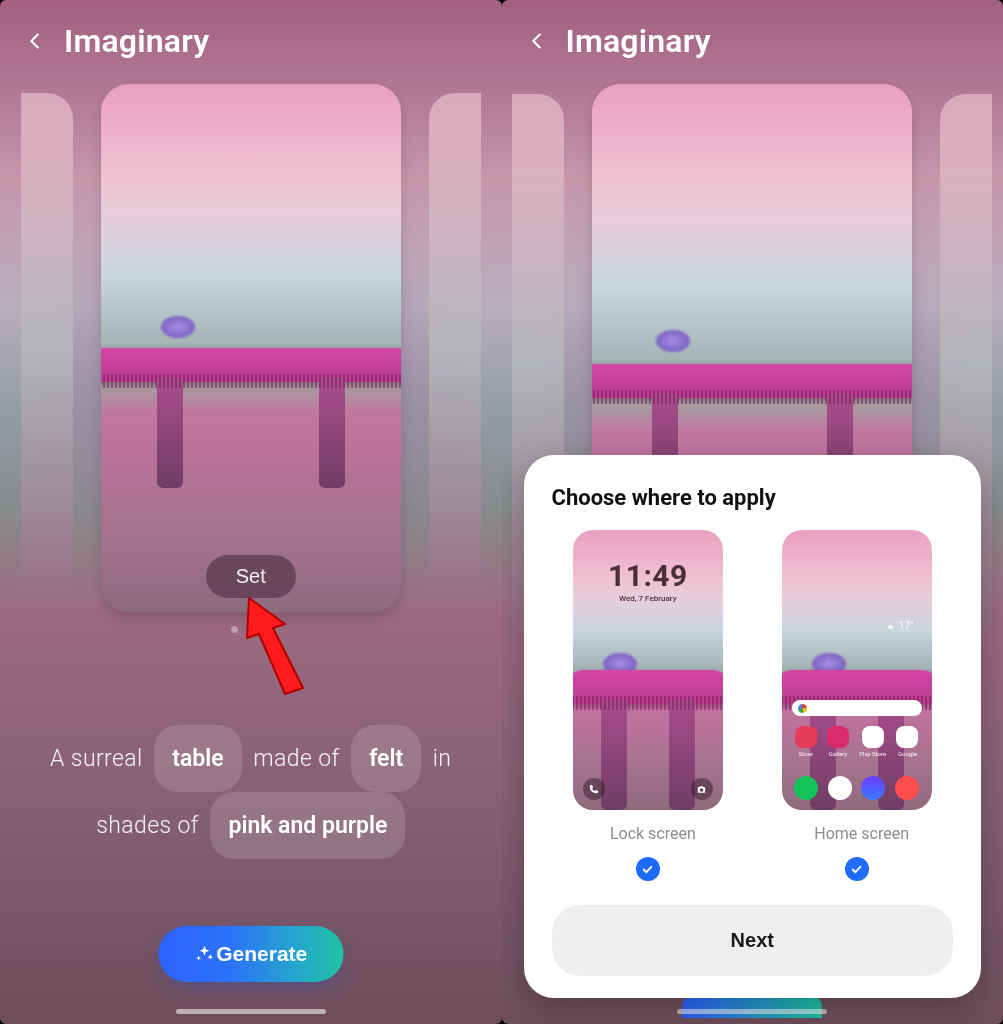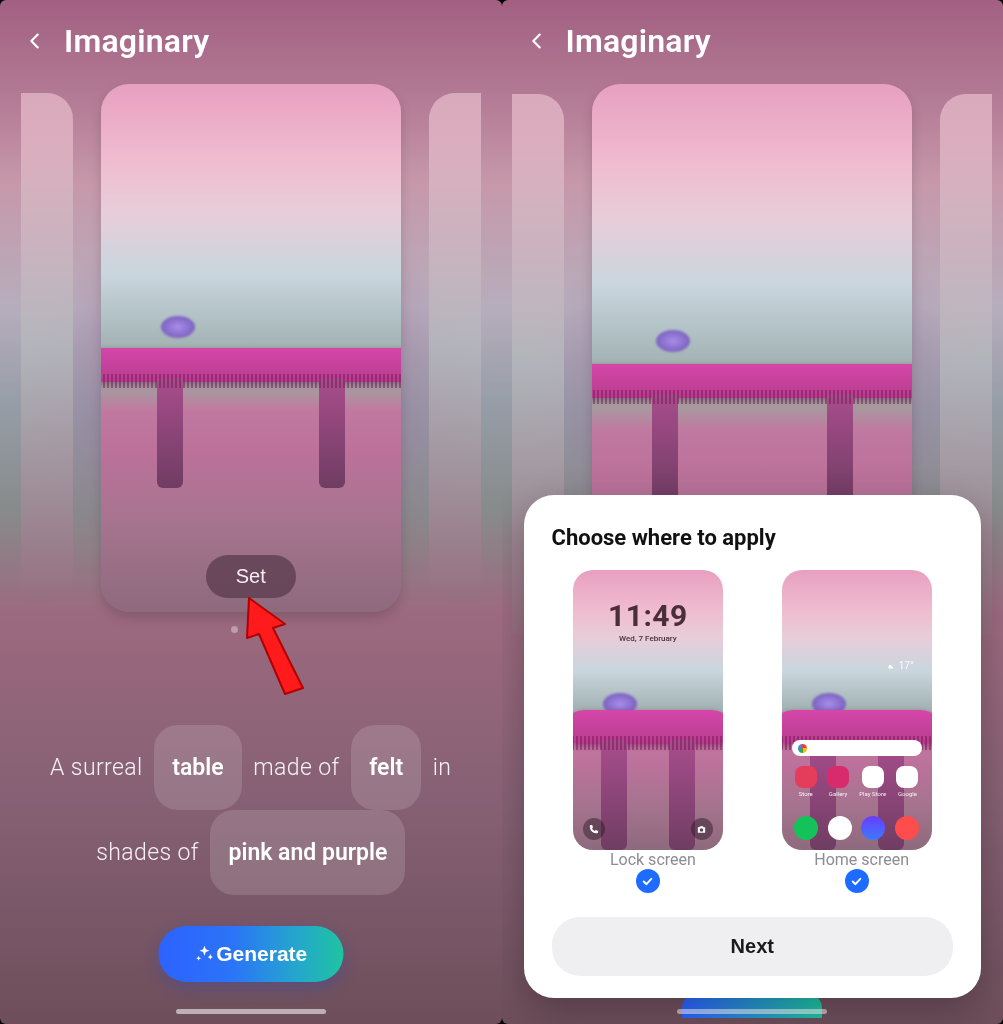--- a/index.html
+++ b/index.html
@@ -60,21 +60,21 @@
     background: rgba(70,45,60,.58); color:#f6eef2; font-size:20px; font-weight:500;
     cursor:pointer; border:none;
   }
 
   
   .arrow { position:absolute; z-index:5; left:50%; top:594px; transform: translateX(-6px); pointer-events:none;}
   .arrow svg { width:96px; height:120px; }
 
   
   .prompt { position: relative; z-index:2; margin: 92px 20px 0; color: rgba(255,255,255,.92); font-size: 23px; line-height: 2.05; text-align:center; font-weight:300;}
-  .chip { display:inline-block; padding: 19px 18px; margin: 0 3px; border-radius: 24px; background: rgba(255,255,255,.14); color:#fff; font-weight:600; }
+  .chip { display:inline-block; padding: 10px 18px; margin: 0 3px; border-radius: 24px; background: rgba(255,255,255,.14); color:#fff; font-weight:600; }
   .word { margin: 0 3px; letter-spacing:.4px;text-align:center;}
 
   
   .generate {
     position:absolute; left:50%; bottom:42px; transform:translateX(-50%);
     display:flex; align-items:center; gap:2px;
     padding: 16px 36px; border-radius: 30px; border:none; cursor:pointer;
     background: linear-gradient(90deg,#2d62ff 0%,#2b74f7 40%,#24a7cc 75%,#20c3a1 100%);
     color:#fff; font-size:21px; font-weight:600;
     box-shadow: 0 6px 16px rgba(30,70,200,.3);
@@ -84,21 +84,21 @@
   .home-ind { position:absolute; left:50%; bottom:10px; transform:translateX(-50%); width:150px; height:5px; border-radius:3px; background: rgba(255,255,255,.55); z-index:2;}
 
   
   .sheet {
     position:absolute; left:22px; right:22px; bottom:26px; z-index:5;
     background:#fff; border-radius:30px; padding: 30px 28px 22px;
     box-shadow: 0 12px 36px rgba(0,0,0,.25);
   }
   .sheet-title { font-size:22px; font-weight:700; color:#111; margin-bottom:20px; }
   .previews { display:flex; justify-content:space-around; gap:16px; }
-  .pv { display:flex; flex-direction:column; align-items:center; gap:0; }
+  .pv { display:flex; flex-direction:column; align-items:center; gap:14px; }
   .pv-phone { position:relative; width:150px; height:280px; border-radius:20px; overflow:hidden; }
   .pv-label { color:#8c8c92; font-size:16px;margin-left:10px; }
   .pv-check { width:24px; height:24px; border-radius:50%; background:#1e6cff; display:flex; align-items:center; justify-content:center; }
   .pv-check svg { width:13px; height:13px; }
 
   .lock-time { position:absolute; top:28px; left:0; right:0; text-align:center; color:#4a2e3a; }
   .lock-time .t { font-size:30px; font-weight:700; letter-spacing:.5px;}
   .lock-time .d { font-size:8px; font-weight:500; margin-top:1px; }
   .lock-icon { position:absolute; bottom:10px; width:22px; height:22px; border-radius:50%; background: rgba(40,20,35,.45); display:flex; align-items:center; justify-content:center; }
   .lock-icon.left { left:10px; }
@@ -109,21 +109,21 @@
   .home-search { position:absolute; left:10px; right:10px; top:170px; height:16px; border-radius:9px; background:#fff; display:flex; align-items:center; padding:0 6px;}
   .home-search .g { width:9px; height:9px; border-radius:50%; background: conic-gradient(#ea4335 0 25%, #fbbc05 0 50%, #34a853 0 75%, #4285f4 0);}
   .home-apps { position:absolute; left:0; right:0; top:196px; display:flex; justify-content:space-around; padding:0 8px;}
   .app { display:flex; flex-direction:column; align-items:center; gap:2px;}
   .app .ic { width:22px; height:22px; border-radius:8px; }
   .app .lbl { font-size:6px; color:rgba(255,255,255,.9);}
   .dock { position:absolute; left:0; right:0; bottom:10px; display:flex; justify-content:space-around; padding:0 8px;}
   .dock .ic { width:24px; height:24px; border-radius:50%; }
 
   .next-btn {
-    margin-top:24px; width:100%; padding:18px 0; border:none; border-radius:28px;
+    margin-top:24px; width:100%; padding:24px 0; border:none; border-radius:28px;
     background:#efeff1; color:#1a1a1a; font-size:20px; font-weight:600; cursor:pointer;
   }
 
   
   .pane.right .thumb-main { width:320px; height:560px; }
   .pane.right .carousel { height: 560px; }
   .pane.right .thumb-side { height: 540px; }
 
   
   .gen-peek { position:absolute; left:50%; bottom:6px; transform:translateX(-50%); width:140px; height:24px; border-radius:14px 14px 0 0; background: linear-gradient(90deg,#2d62ff,#20c3a1); z-index:1;}

